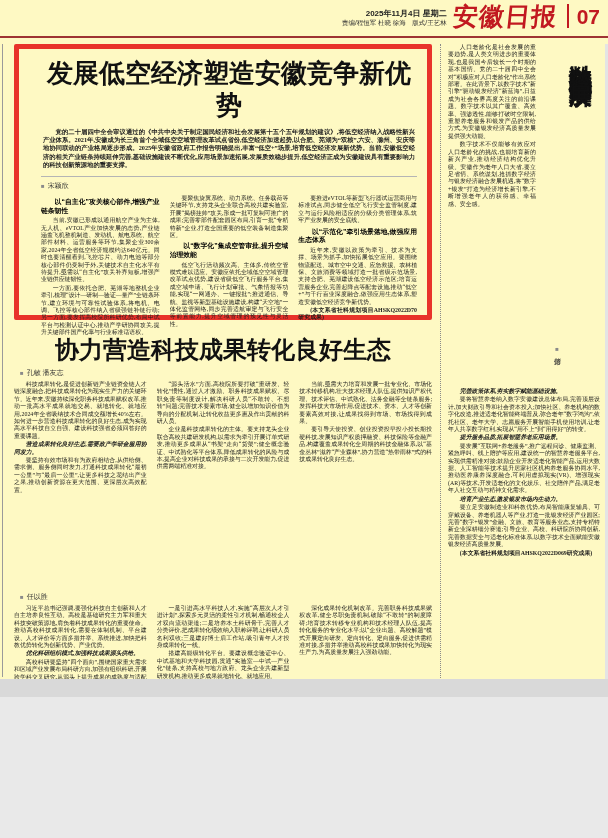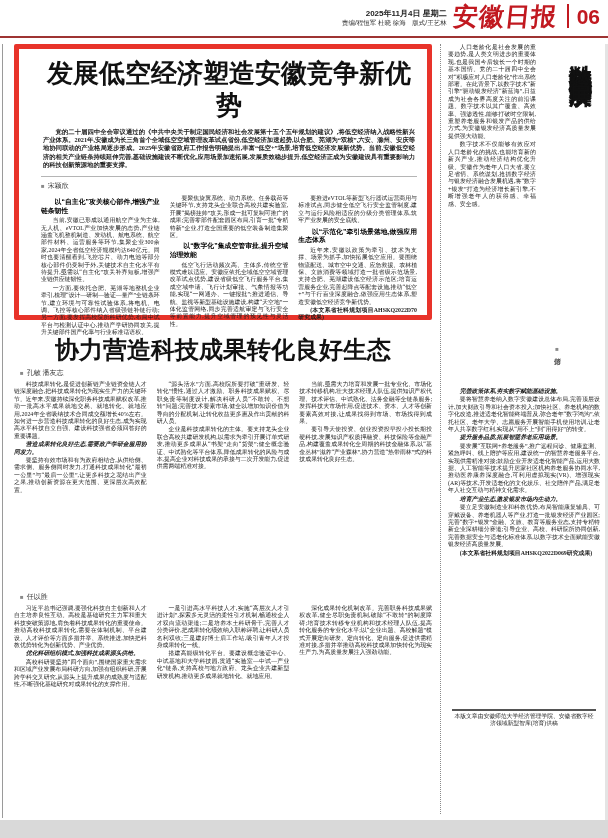--- a/index.html
+++ b/index.html
@@ -1,16 +1,16 @@
 <!DOCTYPE html>
 <html><head>
 <meta charset="utf-8">
 <style>
   html,body{margin:0;padding:0;background:#e9e9e9;}
-  .page{position:relative;width:608px;height:838px;background:#ffffff;overflow:hidden;
+  .page{position:relative;width:608px;height:697px;background:#fef9c3;overflow:hidden;
         font-family:"Liberation Serif","DejaVu Serif",serif;color:#1a1a1a;}
   .page-left-hairline{position:absolute;left:2px;top:44px;bottom:20px;width:1px;background:#9a9a9a;}
   
   .header{position:absolute;top:4px;right:8px;display:flex;align-items:flex-end;gap:6px;}
   .header-dates{text-align:right;padding-bottom:3px;}
   .date-line{font-family:"Liberation Sans","DejaVu Sans",sans-serif;font-size:8px;font-weight:bold;color:#222;line-height:10px;}
   .editor-line{font-family:"Liberation Sans","DejaVu Sans",sans-serif;font-size:6.5px;color:#333;line-height:8px;}
   .masthead{font-family:"Liberation Serif","DejaVu Serif",serif;font-size:25px;font-weight:900;
             color:#c11920;transform:skewX(-6deg);line-height:26px;letter-spacing:1px;}
   .pageno-sep{width:2px;height:24px;background:#c11920;margin:0 2px 2px 4px;}
@@ -72,21 +72,21 @@
 <div class="page">
   <div class="page-left-hairline"></div>
 
   <div class="header">
     <div class="header-dates">
       <div class="date-line">2025年11月4日 星期二</div>
       <div class="editor-line">责编/程恒军 杜晓 徐海　版式/王艺林</div>
     </div>
     <div class="masthead">安徽日报</div>
     <div class="pageno-sep"></div>
-    <div class="pageno">06</div>
+    <div class="pageno">07</div>
   </div>
   <div class="header-rule"></div>
 
   <div class="content">
 
     <div class="left-zone">
 
       <section class="boxed-article">
         <h1 class="main-headline">发展低空经济塑造安徽竞争新优势</h1>
         <p class="lead-para">党的二十届四中全会审议通过的《中共中央关于制定国民经济和社会发展第十五个五年规划的建议》,将低空经济纳入战略性新兴产业体系。2021年,安徽成为长三角首个全域低空空域管理改革试点省份,低空经济加速起势,以合肥、芜湖为“双核”,六安、滁州、安庆等地协同联动的产业格局逐步形成。2025年安徽省政府工作报告明确提出,丰富“低空+”场景,培育低空经济发展新优势。当前,安徽低空经济的相关产业链条持续延伸完善,基础设施建设不断优化,应用场景加速拓展,发展质效稳步提升,低空经济正成为安徽建设具有重要影响力的科技创新策源地的重要支撑。</p>

